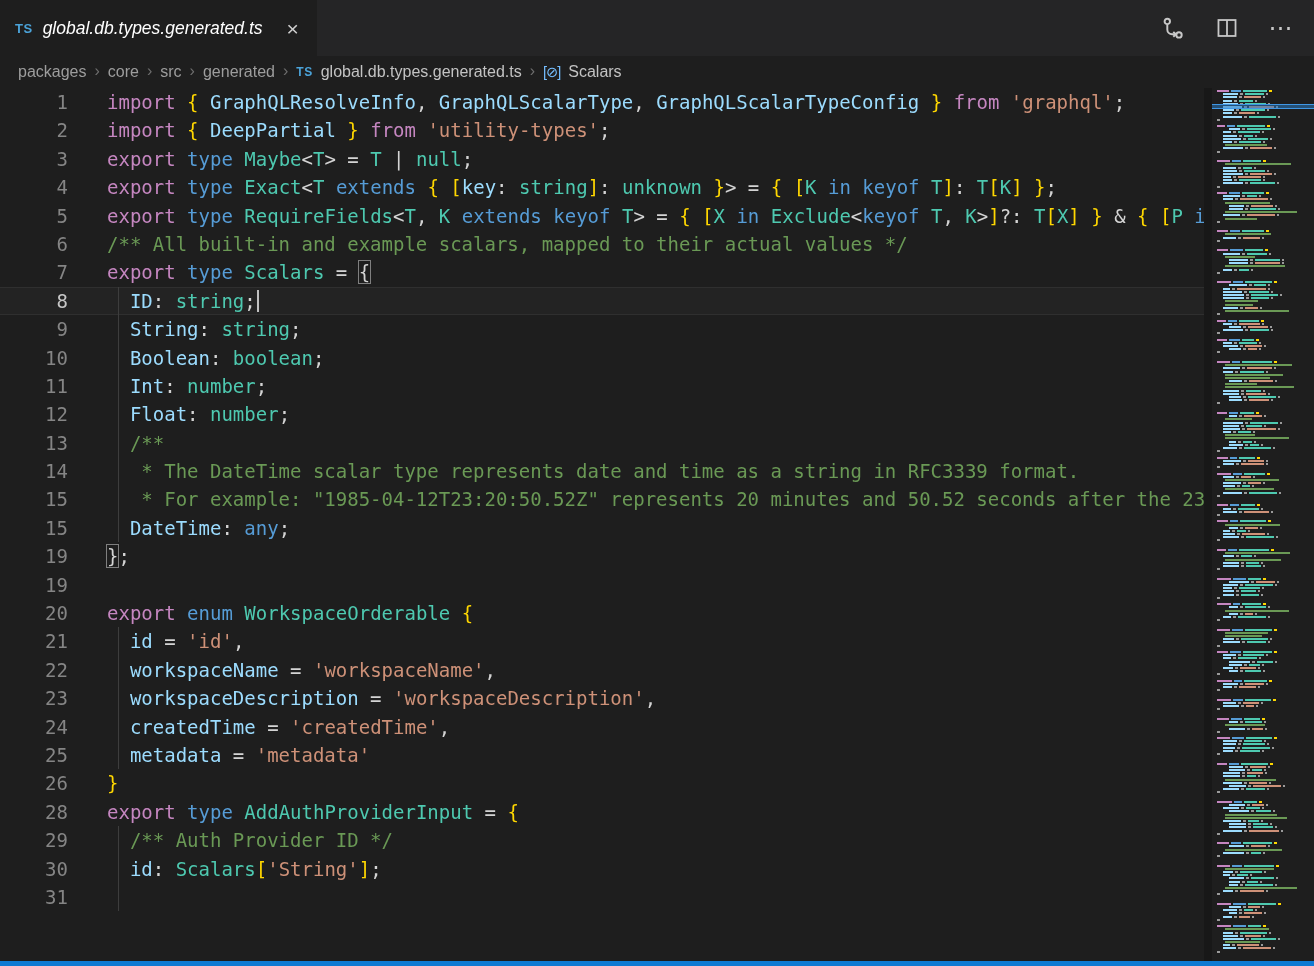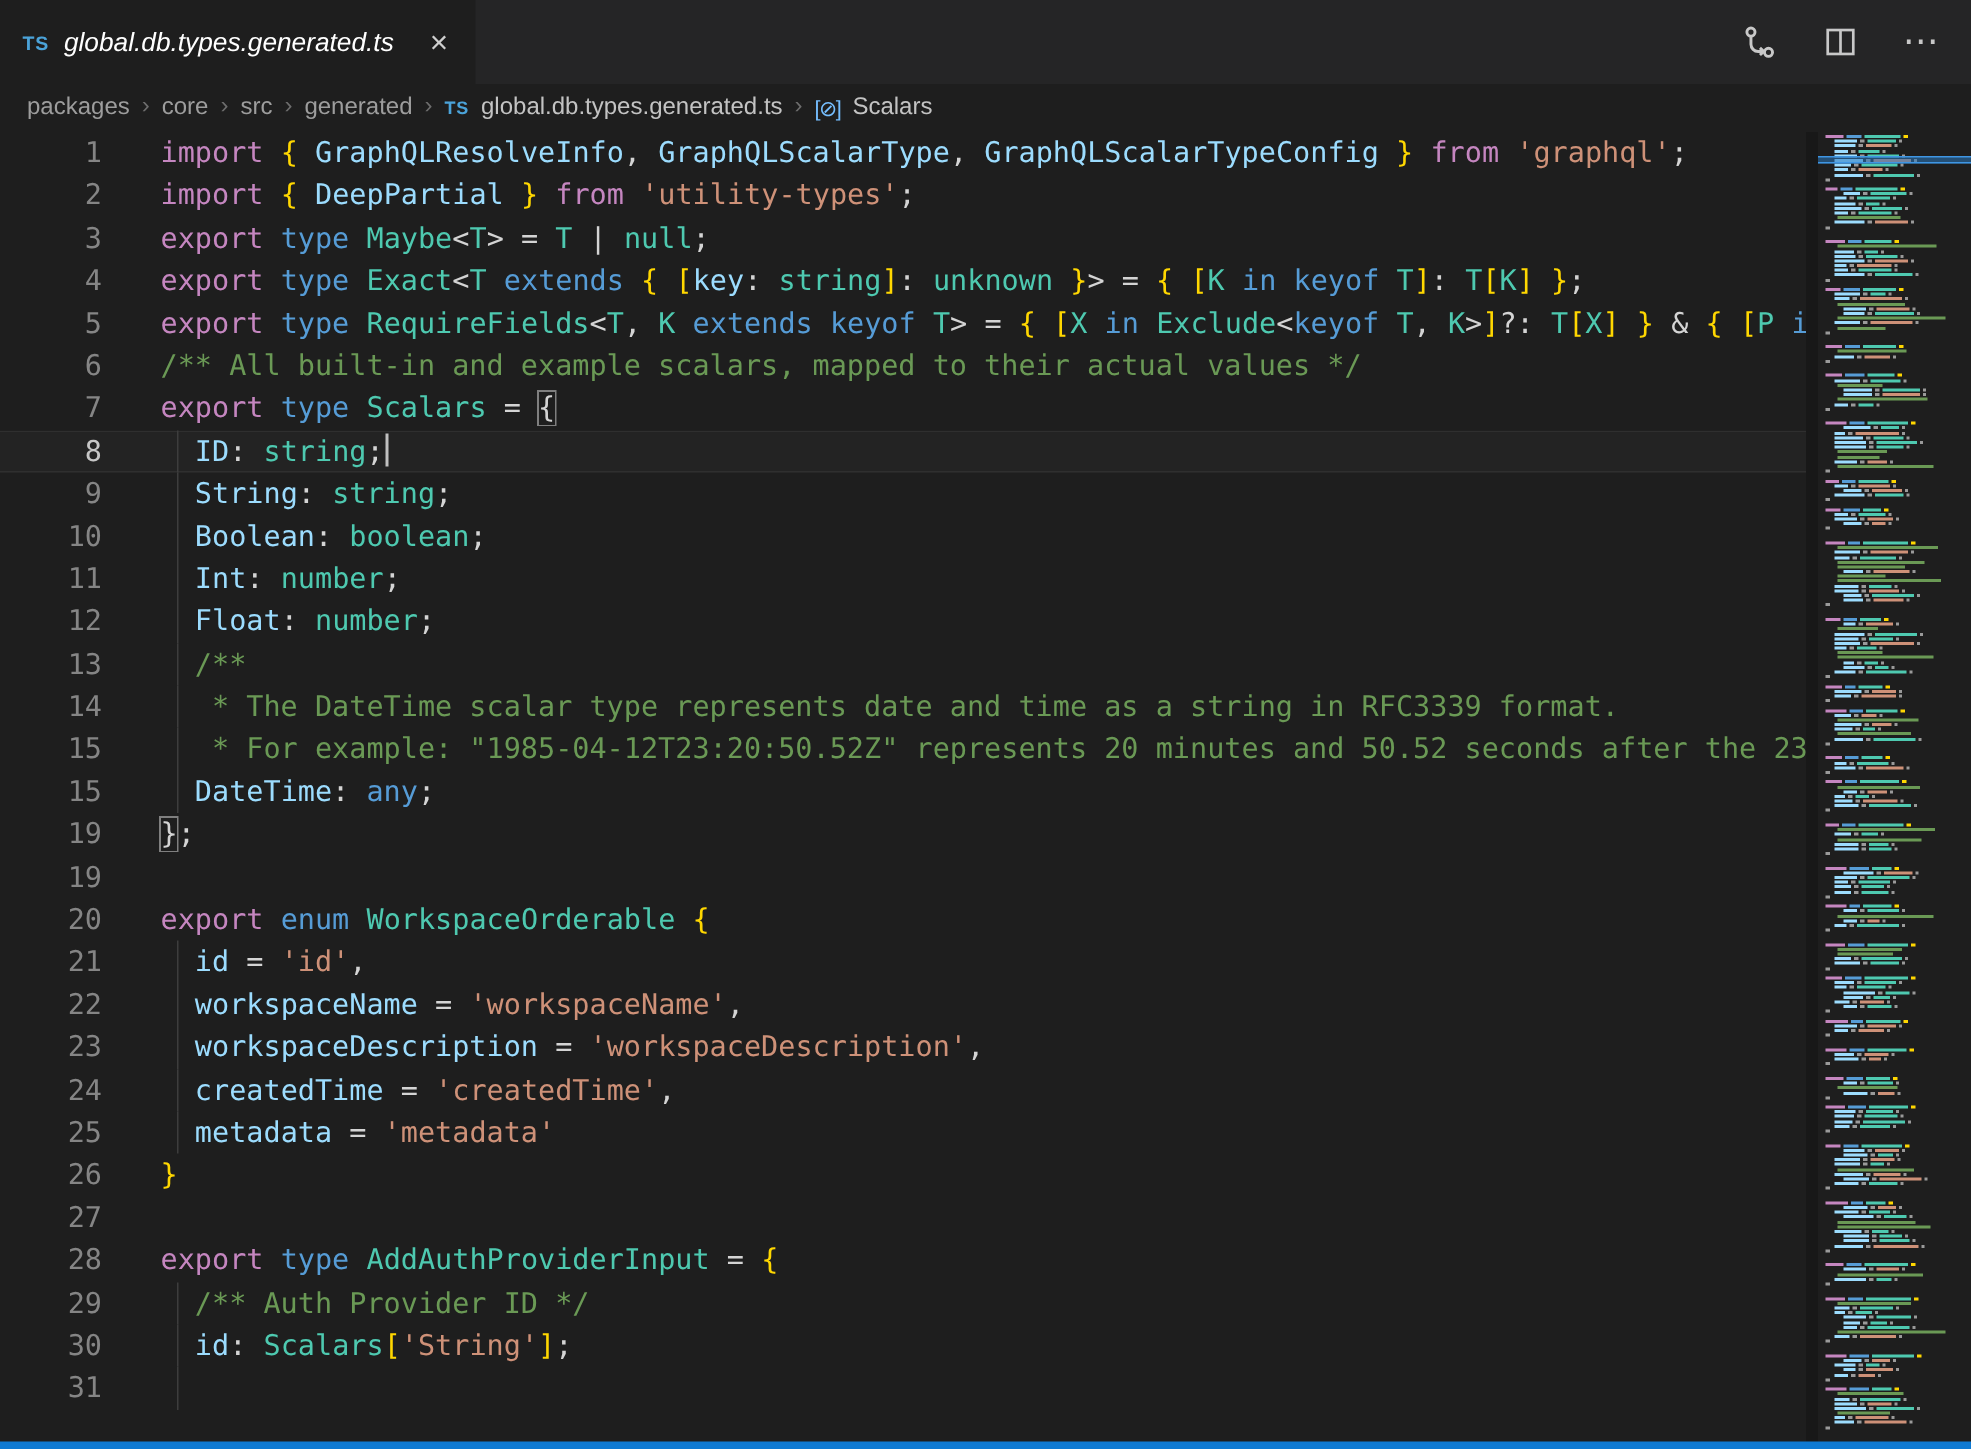--- a/index.html
+++ b/index.html
@@ -122,21 +122,20 @@
     <div class="line"><span class="ln">15</span><span class="code"><i class="guide"></i><span style="color: rgb(212, 212, 212);">  </span><span style="color: rgb(156, 220, 254);">DateTime</span><span style="color: rgb(212, 212, 212);">: </span><span style="color: rgb(86, 156, 214);">any</span><span style="color: rgb(212, 212, 212);">;</span></span></div>
     <div class="line"><span class="ln">19</span><span class="code"><span class="boxed" style="color: rgb(212, 212, 212);">}</span><span style="color: rgb(212, 212, 212);">;</span></span></div>
     <div class="line"><span class="ln">19</span><span class="code"></span></div>
     <div class="line"><span class="ln">20</span><span class="code"><span style="color: rgb(197, 134, 192);">export</span><span style="color: rgb(212, 212, 212);"> </span><span style="color: rgb(86, 156, 214);">enum</span><span style="color: rgb(212, 212, 212);"> </span><span style="color: rgb(78, 201, 176);">WorkspaceOrderable</span><span style="color: rgb(212, 212, 212);"> </span><span style="color: rgb(255, 215, 0);">{</span></span></div>
     <div class="line"><span class="ln">21</span><span class="code"><i class="guide"></i><span style="color: rgb(212, 212, 212);">  </span><span style="color: rgb(156, 220, 254);">id</span><span style="color: rgb(212, 212, 212);"> = </span><span style="color: rgb(206, 145, 120);">'id'</span><span style="color: rgb(212, 212, 212);">,</span></span></div>
     <div class="line"><span class="ln">22</span><span class="code"><i class="guide"></i><span style="color: rgb(212, 212, 212);">  </span><span style="color: rgb(156, 220, 254);">workspaceName</span><span style="color: rgb(212, 212, 212);"> = </span><span style="color: rgb(206, 145, 120);">'workspaceName'</span><span style="color: rgb(212, 212, 212);">,</span></span></div>
     <div class="line"><span class="ln">23</span><span class="code"><i class="guide"></i><span style="color: rgb(212, 212, 212);">  </span><span style="color: rgb(156, 220, 254);">workspaceDescription</span><span style="color: rgb(212, 212, 212);"> = </span><span style="color: rgb(206, 145, 120);">'workspaceDescription'</span><span style="color: rgb(212, 212, 212);">,</span></span></div>
     <div class="line"><span class="ln">24</span><span class="code"><i class="guide"></i><span style="color: rgb(212, 212, 212);">  </span><span style="color: rgb(156, 220, 254);">createdTime</span><span style="color: rgb(212, 212, 212);"> = </span><span style="color: rgb(206, 145, 120);">'createdTime'</span><span style="color: rgb(212, 212, 212);">,</span></span></div>
     <div class="line"><span class="ln">25</span><span class="code"><i class="guide"></i><span style="color: rgb(212, 212, 212);">  </span><span style="color: rgb(156, 220, 254);">metadata</span><span style="color: rgb(212, 212, 212);"> = </span><span style="color: rgb(206, 145, 120);">'metadata'</span></span></div>
     <div class="line"><span class="ln">26</span><span class="code"><span style="color: rgb(255, 215, 0);">}</span></span></div>
-    <div class="line"><span class="ln">27</span><span class="code"></span></div>
     <div class="line"><span class="ln">28</span><span class="code"><span style="color: rgb(197, 134, 192);">export</span><span style="color: rgb(212, 212, 212);"> </span><span style="color: rgb(86, 156, 214);">type</span><span style="color: rgb(212, 212, 212);"> </span><span style="color: rgb(78, 201, 176);">AddAuthProviderInput</span><span style="color: rgb(212, 212, 212);"> = </span><span style="color: rgb(255, 215, 0);">{</span></span></div>
     <div class="line"><span class="ln">29</span><span class="code"><i class="guide"></i><span style="color: rgb(106, 153, 85);">  /** Auth Provider ID */</span></span></div>
     <div class="line"><span class="ln">30</span><span class="code"><i class="guide"></i><span style="color: rgb(212, 212, 212);">  </span><span style="color: rgb(156, 220, 254);">id</span><span style="color: rgb(212, 212, 212);">: </span><span style="color: rgb(78, 201, 176);">Scalars</span><span style="color: rgb(255, 215, 0);">[</span><span style="color: rgb(206, 145, 120);">'String'</span><span style="color: rgb(255, 215, 0);">]</span><span style="color: rgb(212, 212, 212);">;</span></span></div>
     <div class="line"><span class="ln">31</span><span class="code"><i class="guide"></i></span></div>
   </div>
 <div class="shadowstrip"></div>
 <div class="minimap">
     <div class="mrow" style="padding-left: 0px;">
       <span class="mseg" style="width: 12.0927px; background: rgb(197, 134, 192);"></span>
       <span class="mseg" style="width: 10.1797px; background: rgb(86, 156, 214);"></span>

